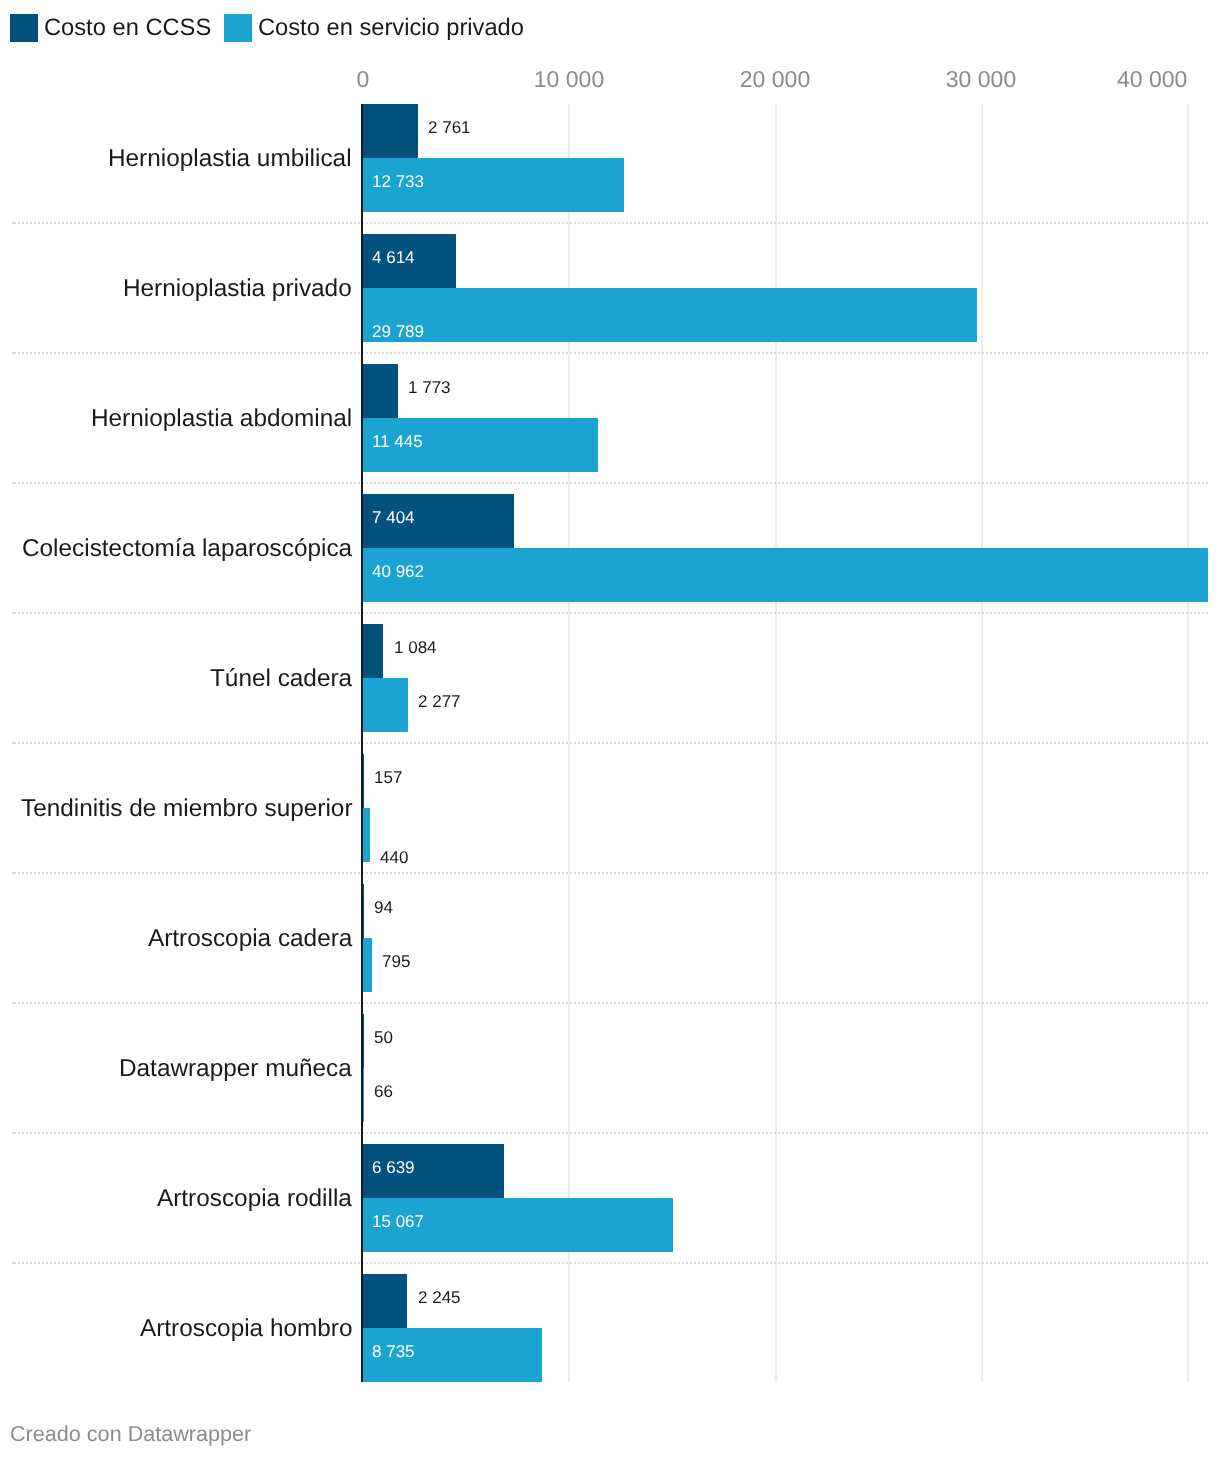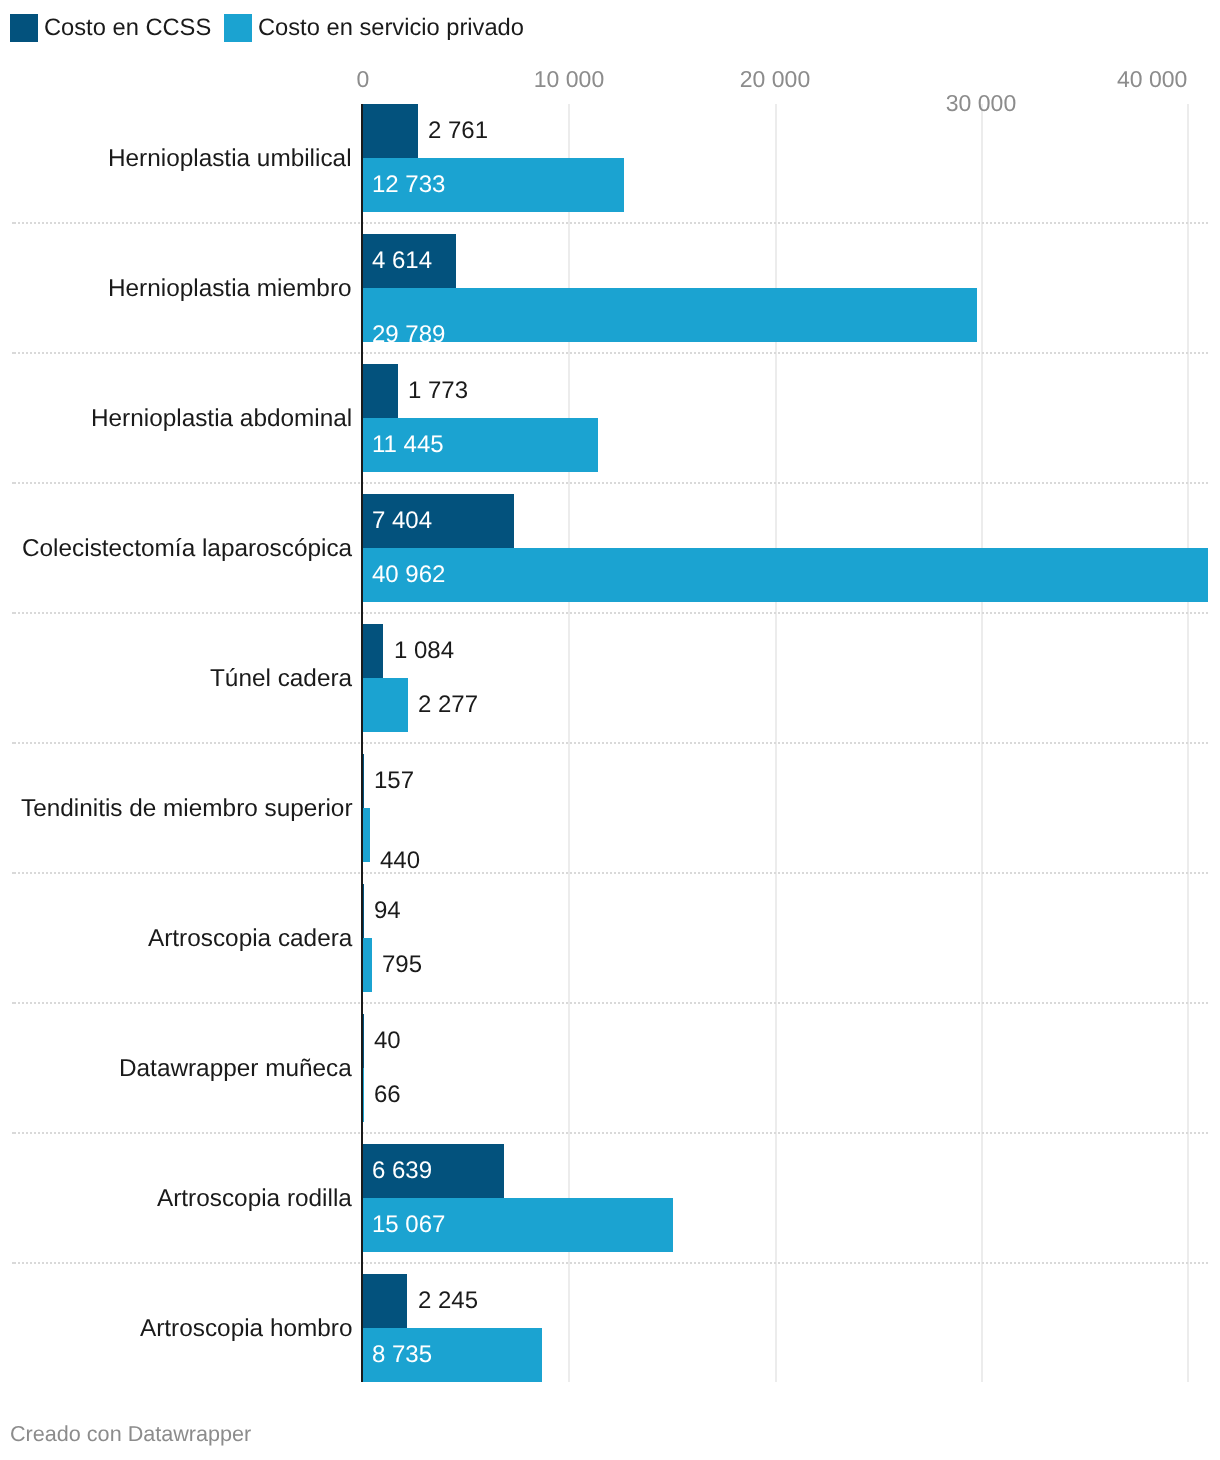--- a/index.html
+++ b/index.html
@@ -19,21 +19,21 @@
 
   
   .tick{position:absolute;font-size:23.0px;color:#8c8c8c;white-space:nowrap;
         line-height:1;transform:translateX(-50%);}
   .tick.tick-last{transform:none;}
   .grid{position:absolute;width:2px;}
   .axis{position:absolute;width:2px;background:#1a1a1a;}
 
   
   .bar{position:absolute;}
-  .vlab{position:absolute;font-size:24px;white-space:nowrap;line-height:1;}
+  .vlab{position:absolute;font-size:17px;white-space:nowrap;line-height:1;}
   .vlab.out{color:#1a1a1a;}
   .vlab.in{color:#ffffff;}
   .catlab{position:absolute;font-size:24.35px;color:#1a1a1a;text-align:right;
           white-space:nowrap;line-height:1;}
   .sep{position:absolute;left:12px;width:1197px;height:2px;
        background-image:linear-gradient(to right,#d9d9d9 0,#d9d9d9 2px,
                        rgba(255,255,255,0) 2px,rgba(255,255,255,0) 4px);
        background-size:4px 2px;background-repeat:repeat-x;
        background-position:-2px 0;}
   .sep::before{content:"";position:absolute;left:0;top:0;width:4px;height:2px;
@@ -58,29 +58,29 @@
   </div>
 
   <div id="plot">
       <div class="grid" style="left: 568.25px; top: 103.7px; height: 1278.2px; background: rgb(236, 236, 236);"></div>
       <div class="grid" style="left: 774.55px; top: 103.7px; height: 1278.2px; background: rgb(236, 236, 236);"></div>
       <div class="grid" style="left: 980.85px; top: 103.7px; height: 1278.2px; background: rgb(236, 236, 236);"></div>
       <div class="grid" style="left: 1187.15px; top: 103.7px; height: 1278.2px; background: rgb(236, 236, 236);"></div>
       <div class="tick" style="left: 362.5px; top: 68px;">0</div>
       <div class="tick" style="left: 568.8px; top: 68px;">10 000</div>
       <div class="tick" style="left: 775.1px; top: 68px;">20 000</div>
-      <div class="tick" style="left: 981.4px; top: 68px; margin-top: 24px;">30 000</div>
+      <div class="tick" style="left: 981.4px; top: 68px;">30 000</div>
       <div class="tick tick-last" style="right: 32.6px; top: 68px;">40 000</div>
       <div class="catlab" style="right: 868px; top: 147.35px;">Hernioplastia umbilical</div>
       <div class="bar" style="left: 361.05px; top: 103.7px; width: 57.1168px; height: 54px; background: rgb(3, 82, 125);"></div>
       <div class="vlab out" style="left: 428.367px; top: 118.9px;">2 761</div>
       <div class="bar" style="left: 361.05px; top: 157.7px; width: 263.408px; height: 54px; background: rgb(27, 163, 209);"></div>
       <div class="vlab in" style="left: 372px; top: 172.9px;">12 733</div>
       <div class="sep" style="top: 222.3px;"></div>
-      <div class="catlab" style="right: 868px; top: 277.35px;">Hernioplastia miembro</div>
+      <div class="catlab" style="right: 868px; top: 277.35px;">Hernioplastia privado</div>
       <div class="bar" style="left: 361.05px; top: 233.7px; width: 95.4498px; height: 54px; background: rgb(3, 82, 125);"></div>
       <div class="vlab in" style="left: 372px; top: 248.9px;">4 614</div>
       <div class="bar" style="left: 361.05px; top: 287.7px; width: 616.245px; height: 54px; background: rgb(27, 163, 209);"></div>
       <div class="vlab in" style="left: 372px; top: 302.9px; margin-top: 20px;">29 789</div>
       <div class="sep" style="top: 352.3px;"></div>
       <div class="catlab" style="right: 868px; top: 407.35px;">Hernioplastia abdominal</div>
       <div class="bar" style="left: 361.05px; top: 363.7px; width: 36.6781px; height: 54px; background: rgb(3, 82, 125);"></div>
       <div class="vlab out" style="left: 407.928px; top: 378.9px;">1 773</div>
       <div class="bar" style="left: 361.05px; top: 417.7px; width: 236.763px; height: 54px; background: rgb(27, 163, 209);"></div>
       <div class="vlab in" style="left: 372px; top: 432.9px;">11 445</div>
@@ -104,21 +104,21 @@
       <div class="vlab out" style="left: 380.352px; top: 822.9px; margin-top: 26px;">440</div>
       <div class="sep" style="top: 872.3px;"></div>
       <div class="catlab" style="right: 868px; top: 927.35px;">Artroscopia cadera</div>
       <div class="bar" style="left: 361.05px; top: 883.7px; width: 3.1px; height: 54px; background: rgb(3, 82, 125);"></div>
       <div class="vlab out" style="left: 374.35px; top: 898.9px;">94</div>
       <div class="bar" style="left: 361.05px; top: 937.7px; width: 11.0262px; height: 54px; background: rgb(27, 163, 209);"></div>
       <div class="vlab out" style="left: 382.276px; top: 952.9px;">795</div>
       <div class="sep" style="top: 1002.3px;"></div>
       <div class="catlab" style="right: 868px; top: 1057.35px;">Datawrapper muñeca</div>
       <div class="bar" style="left: 361.05px; top: 1013.7px; width: 3.1px; height: 54px; background: rgb(3, 82, 125);"></div>
-      <div class="vlab out" style="left: 374.35px; top: 1028.9px;">40</div>
+      <div class="vlab out" style="left: 374.35px; top: 1028.9px;">50</div>
       <div class="bar" style="left: 361.05px; top: 1067.7px; width: 3.1px; height: 54px; background: rgb(27, 163, 209);"></div>
       <div class="vlab out" style="left: 374.35px; top: 1082.9px;">66</div>
       <div class="sep" style="top: 1132.3px;"></div>
       <div class="catlab" style="right: 868px; top: 1187.35px;">Artroscopia rodilla</div>
       <div class="bar" style="left: 361.05px; top: 1143.7px; width: 143.03px; height: 54px; background: rgb(3, 82, 125);"></div>
       <div class="vlab in" style="left: 372px; top: 1158.9px;">6 639</div>
       <div class="bar" style="left: 361.05px; top: 1197.7px; width: 311.691px; height: 54px; background: rgb(27, 163, 209);"></div>
       <div class="vlab in" style="left: 372px; top: 1212.9px;">15 067</div>
       <div class="sep" style="top: 1262.3px;"></div>
       <div class="catlab" style="right: 868px; top: 1317.35px;">Artroscopia hombro</div>

